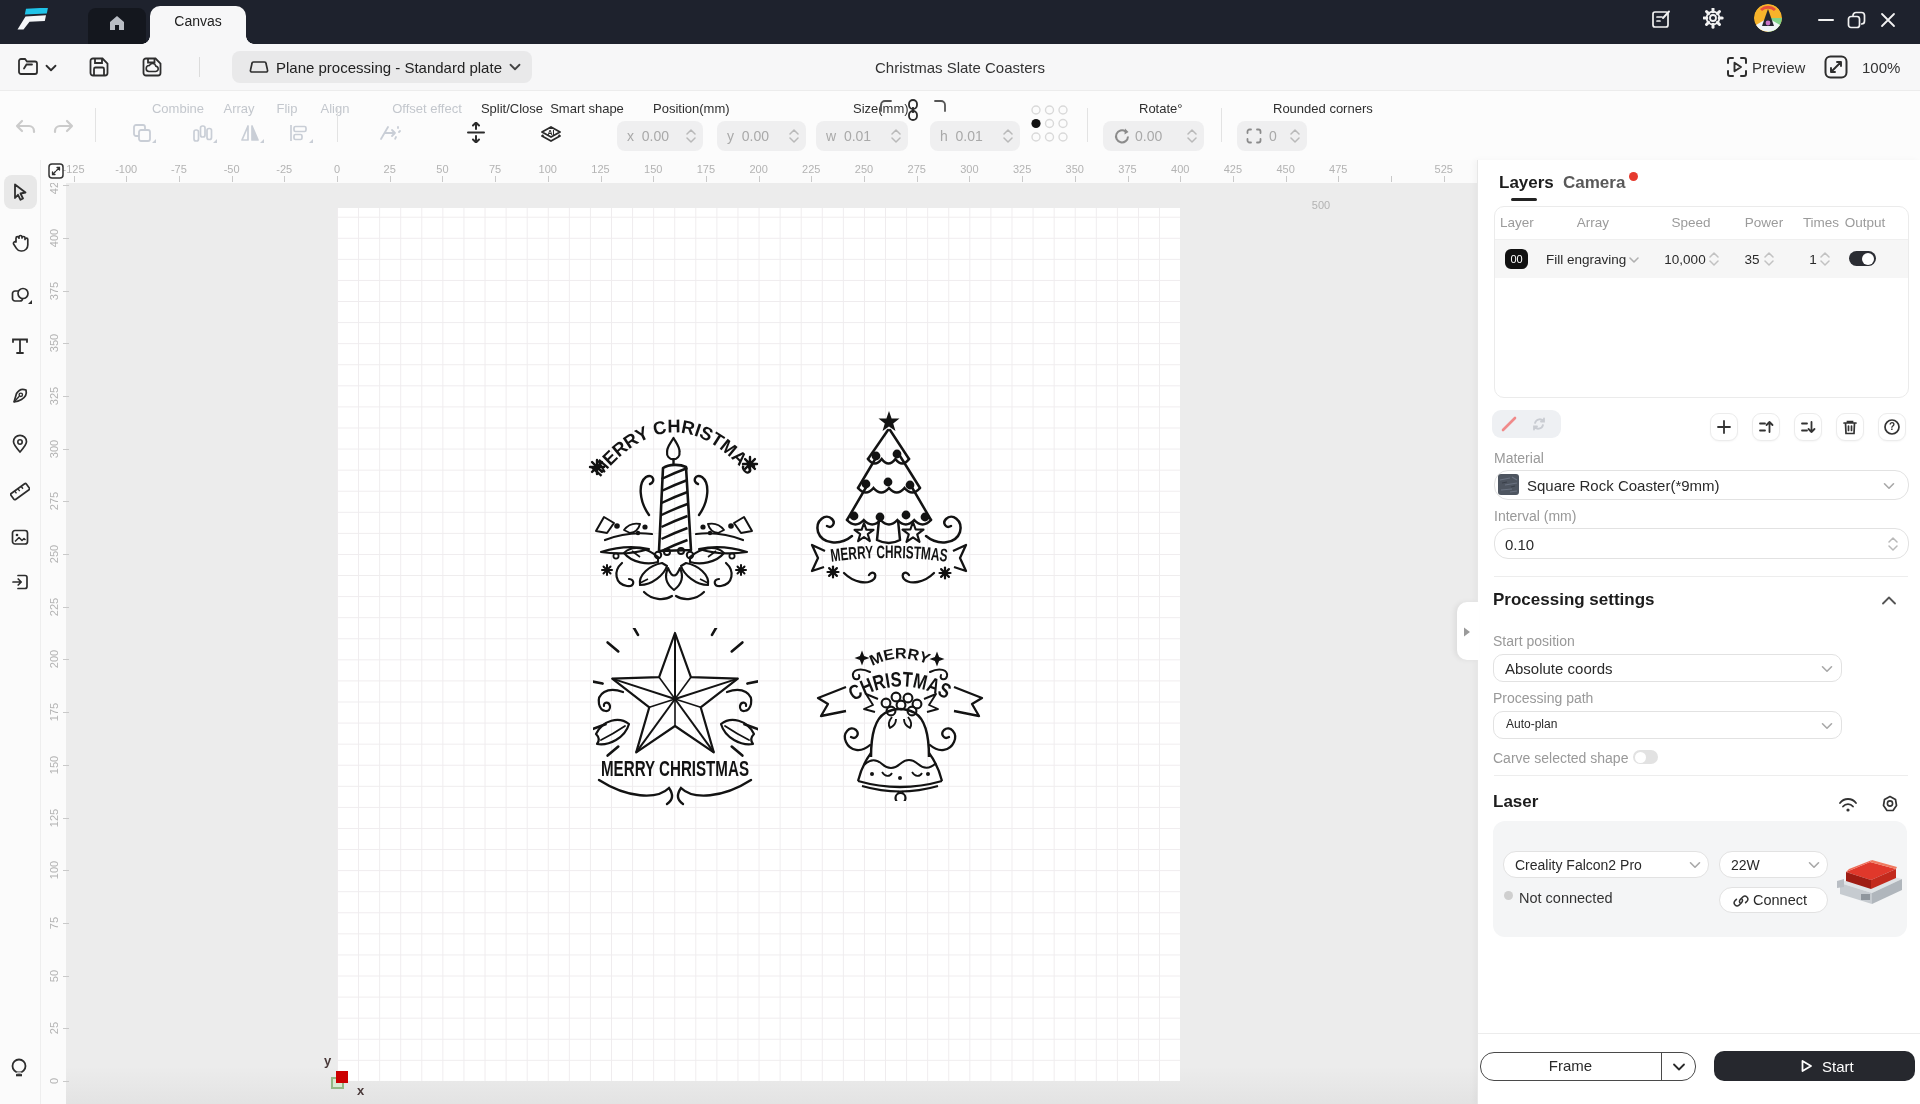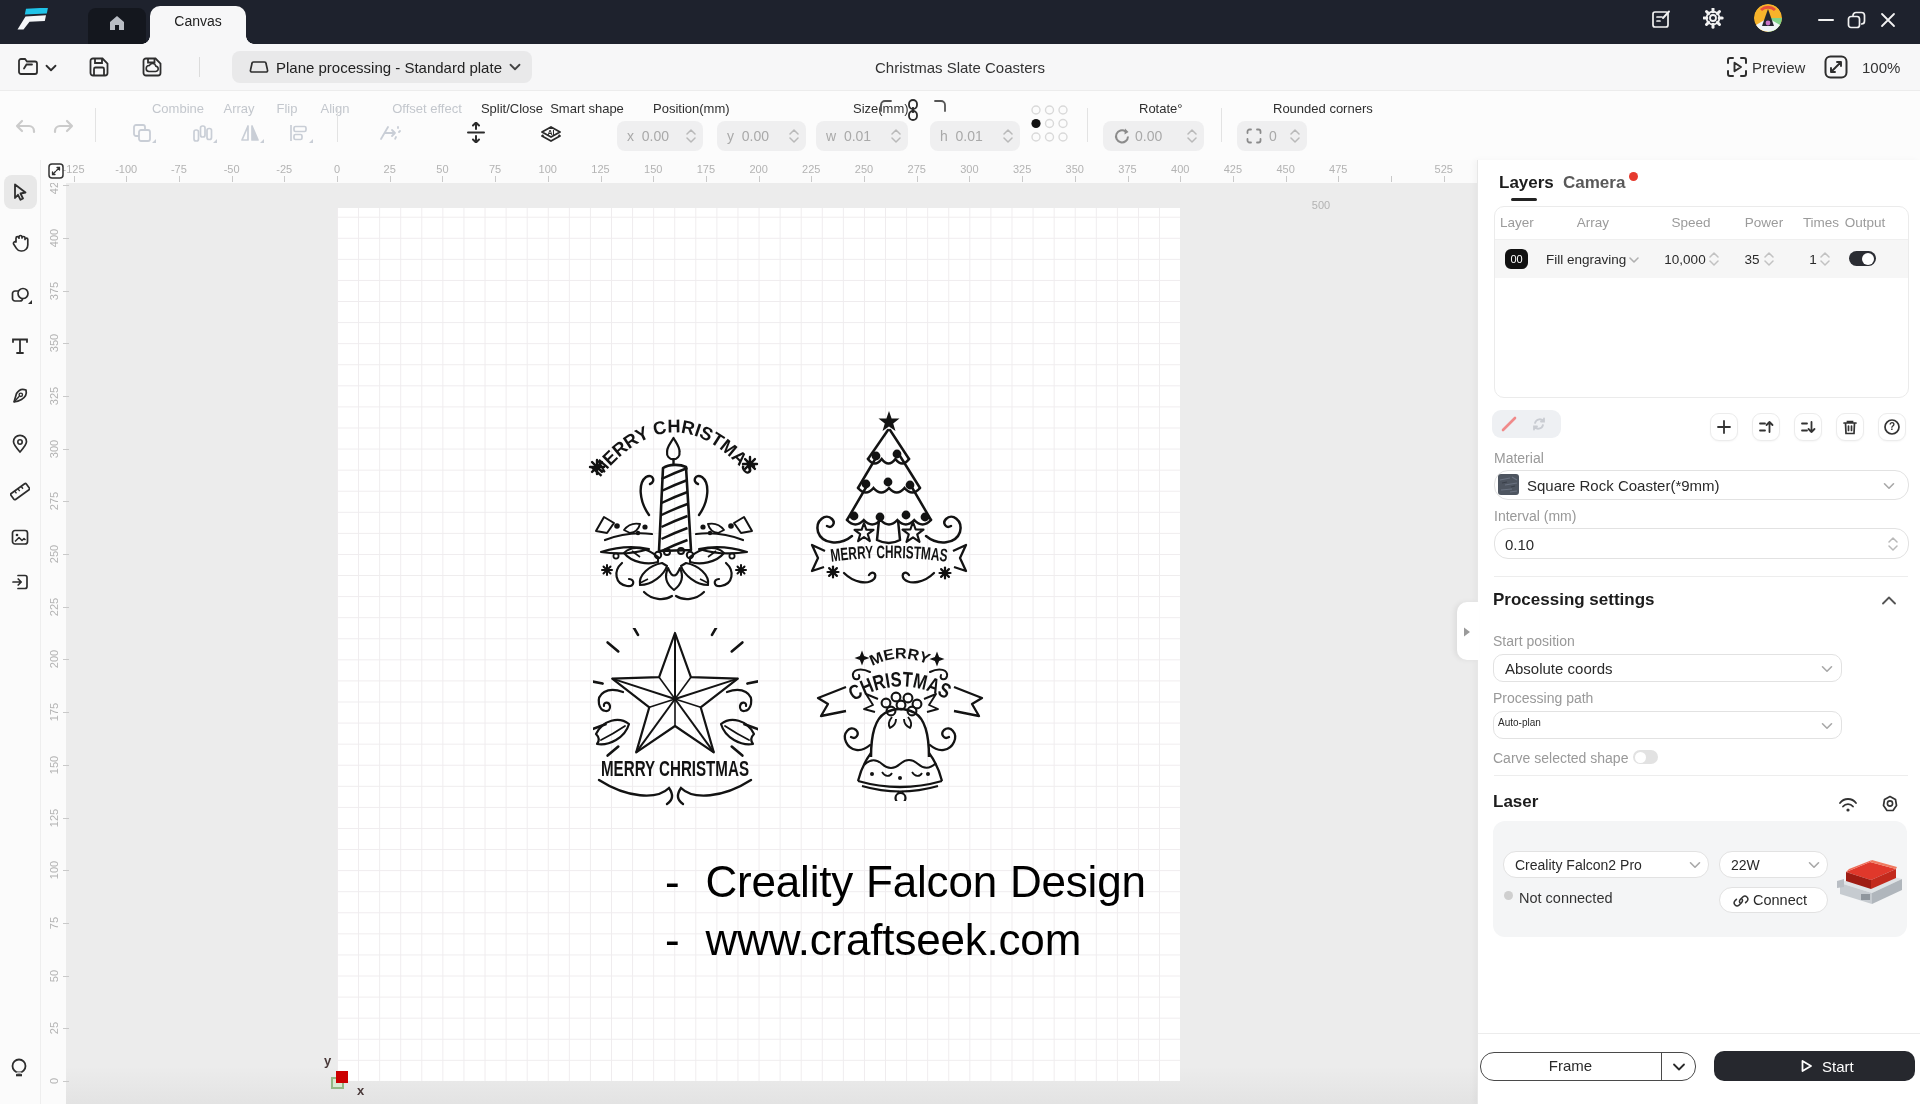--- a/index.html
+++ b/index.html
@@ -557,21 +557,20 @@
       <path d="M50,124 q9,-9 18,-1 q9,8 18,0 q9,-8 18,0 q9,8 18,-1" fill="none" stroke="#131313" stroke-width="2"></path>
       <circle cx="58" cy="133" r="2" fill="#131313"></circle>
       <circle cx="86" cy="137" r="2" fill="#131313"></circle>
       <circle cx="114" cy="133" r="2" fill="#131313"></circle>
       <path d="M68,131 c3,5 8,5 10,1 M98,131 c3,5 8,5 10,1" fill="none" stroke="#131313" stroke-width="1.7"></path>
       <path d="M84,150 l1,3 M89,150 l-1,3" stroke="#131313" stroke-width="2"></path>
       <circle cx="86.5" cy="157" r="5" fill="none" stroke="#131313" stroke-width="2.2"></circle>
       <path d="M56,104 C47,112 36,110 32,101 C28,92 36,84 42,89 C46,93 42,99 37,96" fill="none" stroke="#131313" stroke-width="2.3" stroke-linecap="round"></path>
       <path d="M116,104 C125,112 136,110 140,101 C144,92 136,84 130,89 C126,93 130,99 135,96" fill="none" stroke="#131313" stroke-width="2.3" stroke-linecap="round"></path>
     </svg>
-    <div class="abs" style="left:624px;top:693px;font-size:44px;color:#000;line-height:58px;white-space:nowrap;letter-spacing:-0.2px;word-spacing:1px;">-&nbsp; Creality Falcon Design<br>-&nbsp; www.craftseek.com</div>
   </div>
 <div id="rightpanel" class="abs">
     <div class="abs" style="left:-21px;top:442px;width:22px;height:58px;background:#fff;border-radius:10px 0 0 10px;box-shadow:-3px 0 5px rgba(0,0,0,0.06);"></div>
     <svg class="abs" style="left:-16px;top:466px;" width="10" height="12" viewBox="0 0 10 12">
       <path d="M2,1.5 L8,6 L2,10.5 Z" fill="#9a9a9a"></path>
     </svg>
     <div class="abs" style="left:21px;top:13px;font-size:17px;font-weight:bold;color:#1c1c1c;">Layers</div>
     <div class="abs" style="left:85px;top:13px;font-size:17px;font-weight:bold;color:#595959;">Camera</div>
     <div class="abs" style="left:151px;top:12px;width:9px;height:9px;border-radius:50%;background:#e63a2e;"></div>
     <div class="abs" style="left:33px;top:38px;width:26px;height:3px;background:#222;border-radius:2px;"></div>
@@ -660,21 +659,21 @@
       <path d="M1,7.5 L7,1.5 L13,7.5" fill="none" stroke="#555" stroke-width="1.8" stroke-linecap="round" stroke-linejoin="round"></path>
     </svg>
     <div class="abs lbl" style="left:15px;top:473px;font-size:14px;">Start position</div>
     <div class="abs sel" style="left:15px;top:494px;width:349px;height:28px;border-radius:10px;"></div>
     <div class="abs" style="left:27px;top:500px;font-size:15px;color:#2a2a2a;">Absolute coords</div>
     <svg class="abs" style="left:343px;top:503px;" width="12" height="12" viewBox="0 0 12 12">
       <path d="M1.5,3.75 L6,8.25 L10.5,3.75" fill="none" stroke="#a8a8a8" stroke-width="1.6" stroke-linecap="round" stroke-linejoin="round"></path>
     </svg>
     <div class="abs lbl" style="left:15px;top:530px;font-size:14px;">Processing path</div>
     <div class="abs sel" style="left:15px;top:551px;width:349px;height:28px;border-radius:10px;"></div>
-    <div class="abs" style="left:20px;top:557px;font-size:10px;color:#2a2a2a;">Auto-plan</div>
+    <div class="abs" style="left:28px;top:557px;font-size:12px;color:#2a2a2a;">Auto-plan</div>
     <svg class="abs" style="left:343px;top:560px;" width="12" height="12" viewBox="0 0 12 12">
       <path d="M1.5,3.75 L6,8.25 L10.5,3.75" fill="none" stroke="#a8a8a8" stroke-width="1.6" stroke-linecap="round" stroke-linejoin="round"></path>
     </svg>
     <div class="abs lbl" style="left:15px;top:590px;font-size:14px;">Carve selected shape</div>
     <div class="abs" style="left:155px;top:590px;width:25px;height:14px;border-radius:8px;background:#e2e2e2;"></div>
     <div class="abs" style="left:157px;top:591.5px;width:11px;height:11px;border-radius:50%;background:#fff;"></div>
     <div class="abs" style="left:16px;top:615px;width:414px;height:1px;background:#ededed;"></div>
     <div class="abs" style="left:15px;top:632px;font-size:17px;font-weight:bold;color:#1c1c1c;">Laser</div>
     <svg class="abs" style="left:360px;top:636px;" width="20" height="16" viewBox="0 0 20 16">
       <path d="M2,7 A10,10 0 0 1 18,7 M5,10.5 A6.5,6.5 0 0 1 15,10.5" fill="none" stroke="#333" stroke-width="1.8" stroke-linecap="round"></path>

